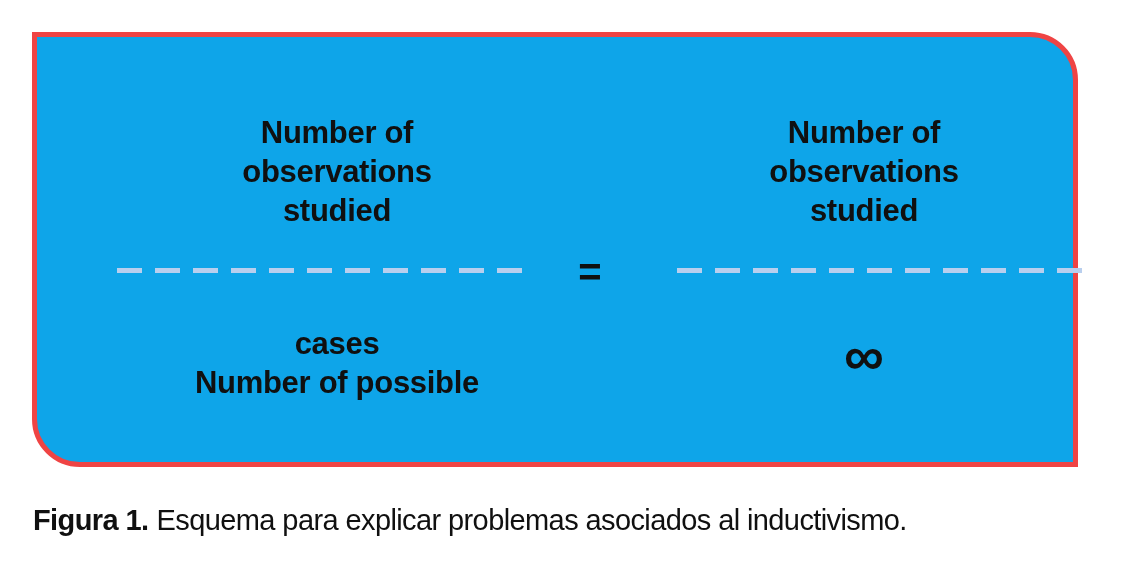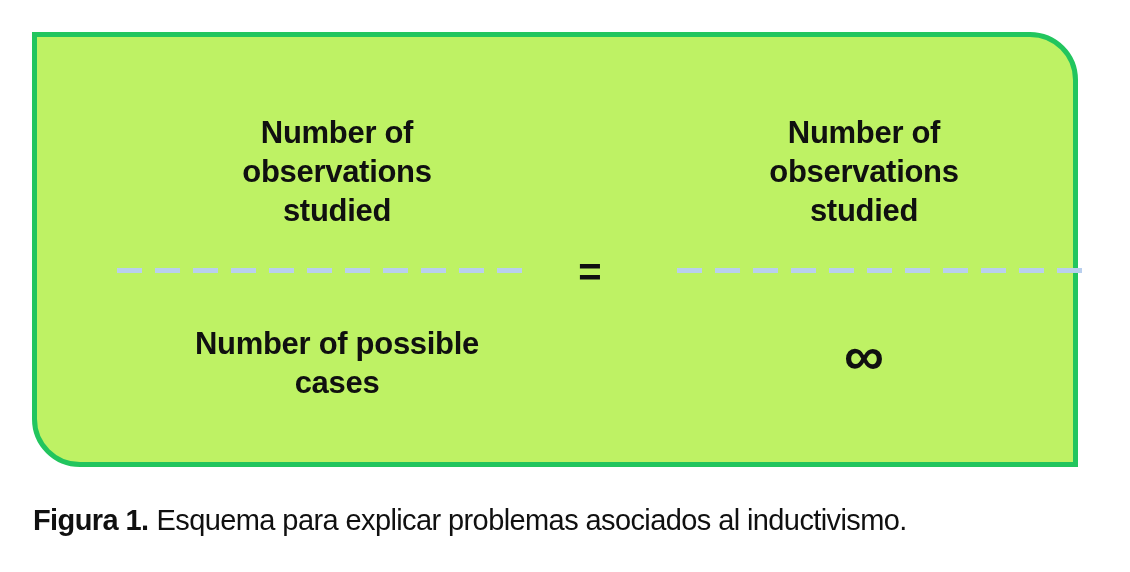--- a/index.html
+++ b/index.html
@@ -16,23 +16,23 @@
     color: #101010;
     overflow: hidden;
   }
   .equation-box {
     position: absolute;
     left: 32px;
     top: 32px;
     width: 1046px;
     height: 435px;
     box-sizing: border-box;
-    border: 5px solid #22c55e;
+    border: 5px solid #ef4444;
     border-radius: 0 48px 0 48px;
-    background: #bef264;
+    background: #0ea5e9;
   }
   .num-block {
     position: absolute;
     width: 380px;
     text-align: center;
     font-weight: bold;
     font-size: 31px;
     line-height: 39px;
     letter-spacing: -0.3px;
   }
@@ -104,22 +104,22 @@
 
     <div class="num-block left-num">
       <div>Number of</div>
       <div>observations</div>
       <div>studied</div>
     </div>
 
     <div class="fraction-bar bar-left"></div>
 
     <div class="den-block left-den">
+      <div>cases</div>
       <div>Number of possible</div>
-      <div>cases</div>
     </div>
 
     <div class="equals-sign">=</div>
 
     <div class="num-block right-num">
       <div>Number of</div>
       <div>observations</div>
       <div>studied</div>
     </div>
 

